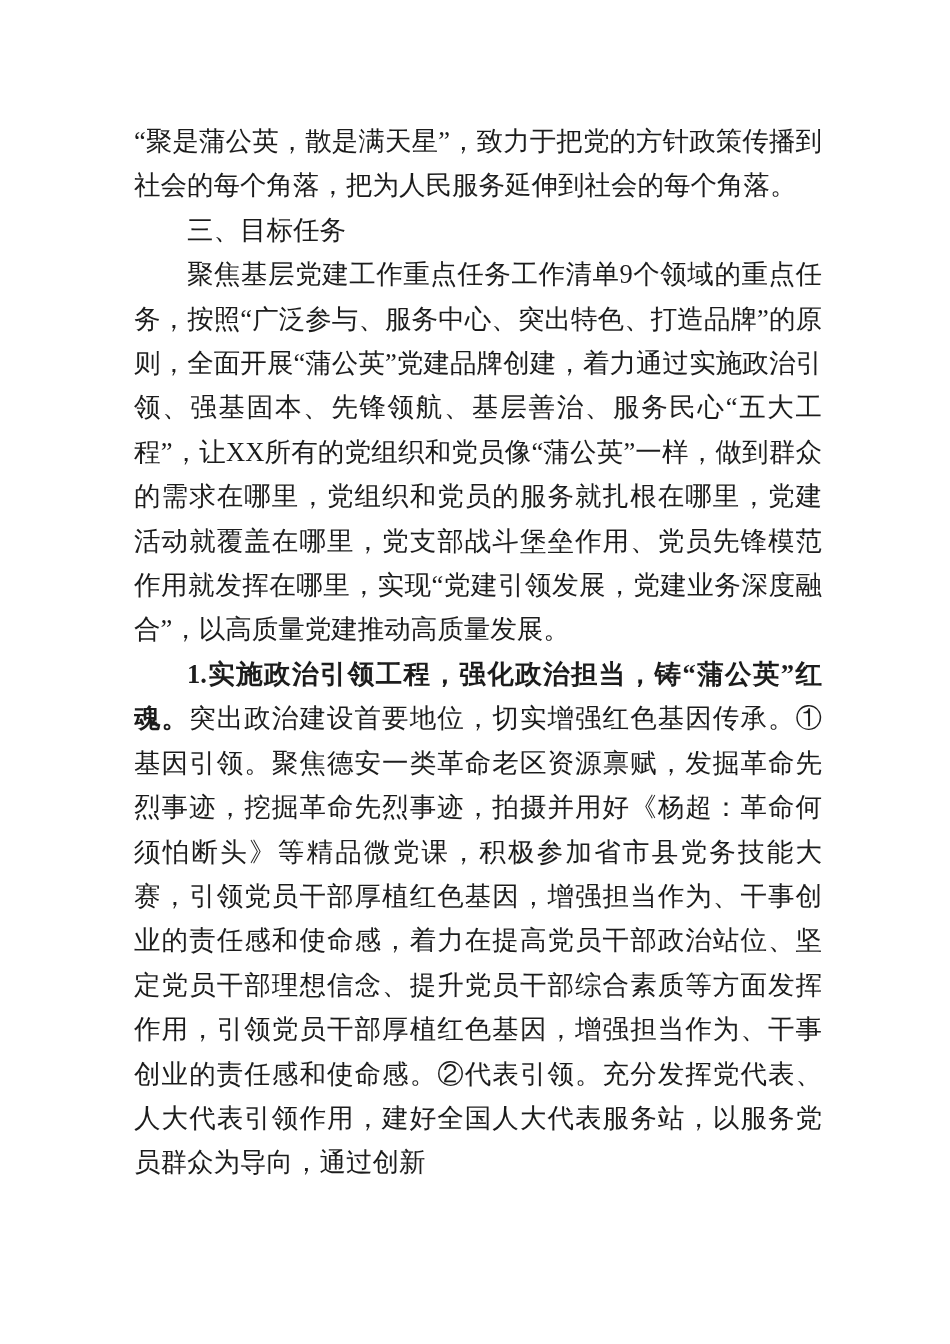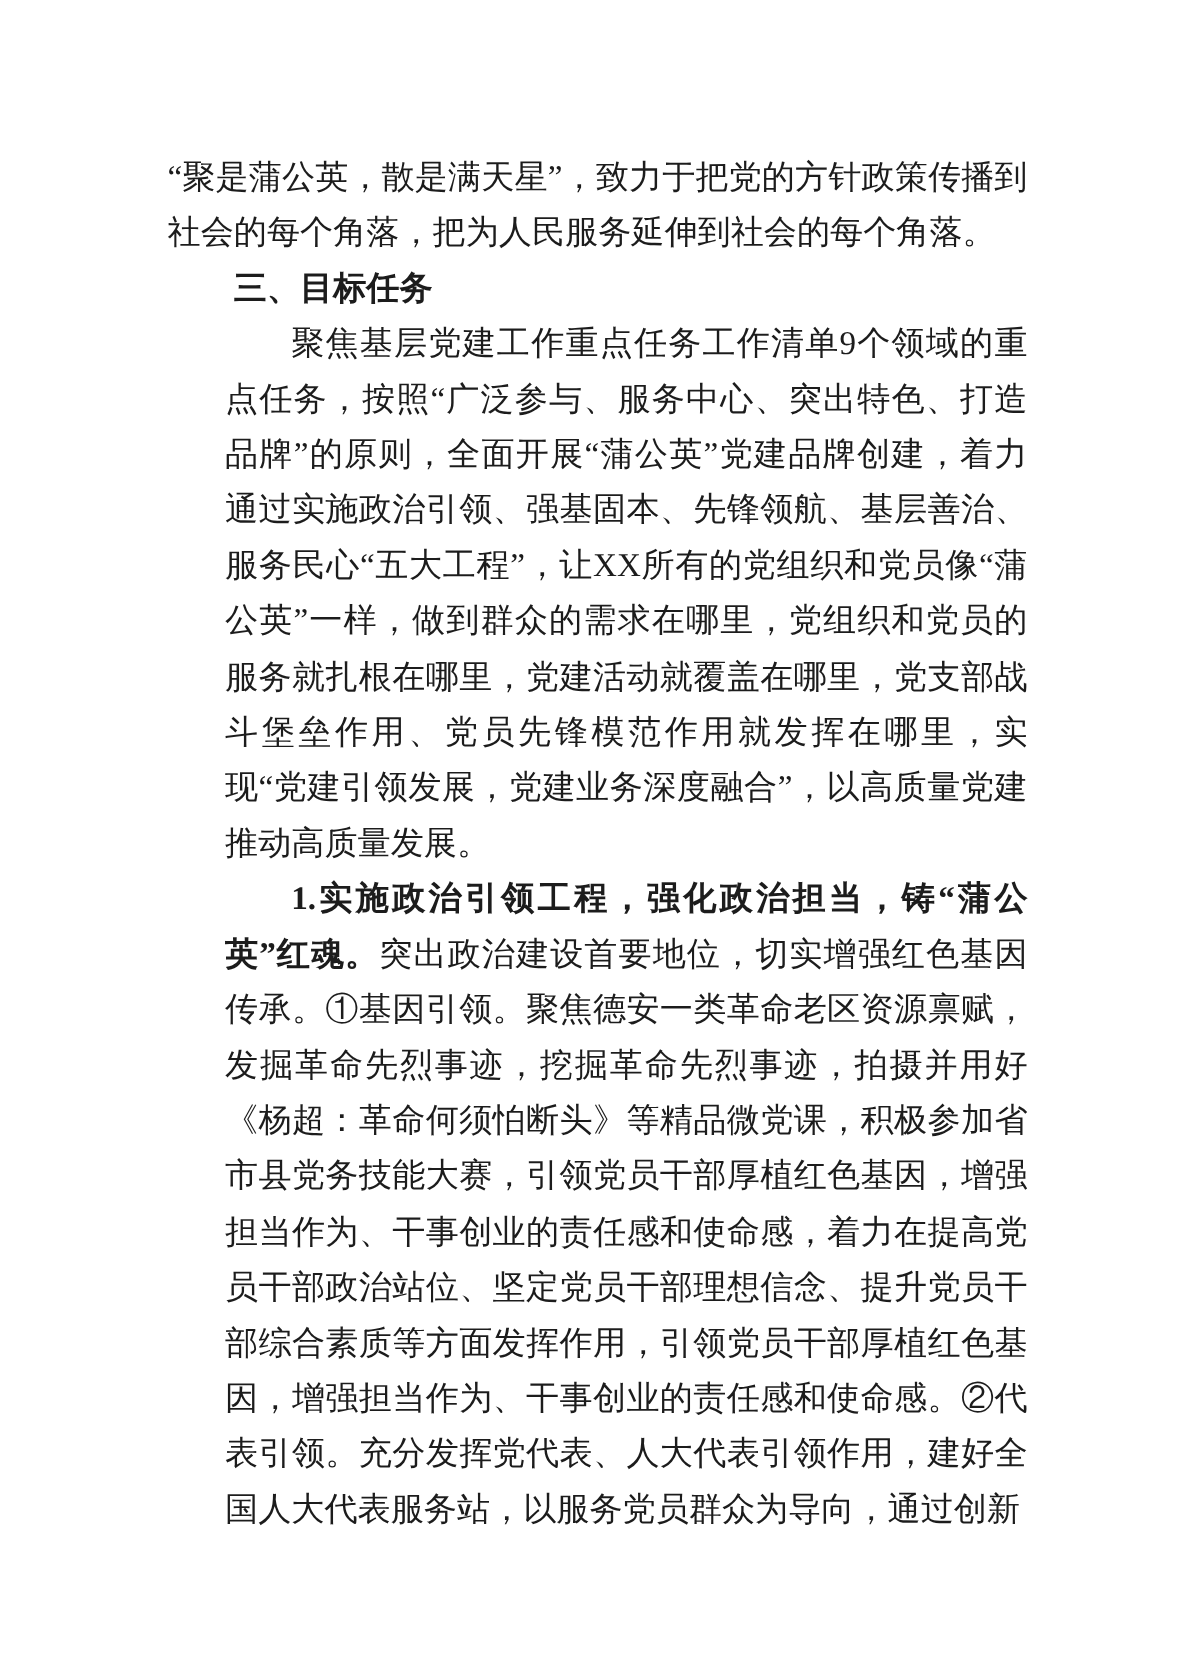--- a/index.html
+++ b/index.html
@@ -29,25 +29,24 @@
       text-justify: inter-character;
       word-break: break-all;
       overflow-wrap: break-word;
     }
     .body-para {
       font-family: "Liberation Serif", "DejaVu Serif", serif;
       font-weight: normal;
     }
     .indent {
       text-indent: 53px;
-      margin-left: 46px;
     }
     .heading {
       font-family: "Liberation Sans", "DejaVu Sans", sans-serif;
-      font-weight: bold;
+      font-weight: normal;
       text-indent: 53px;
       text-align: left;
     }
     .lead-bold {
       font-family: "Liberation Serif", "DejaVu Serif", serif;
       font-weight: bold;
     }
   </style>
 </head>
 <body>

